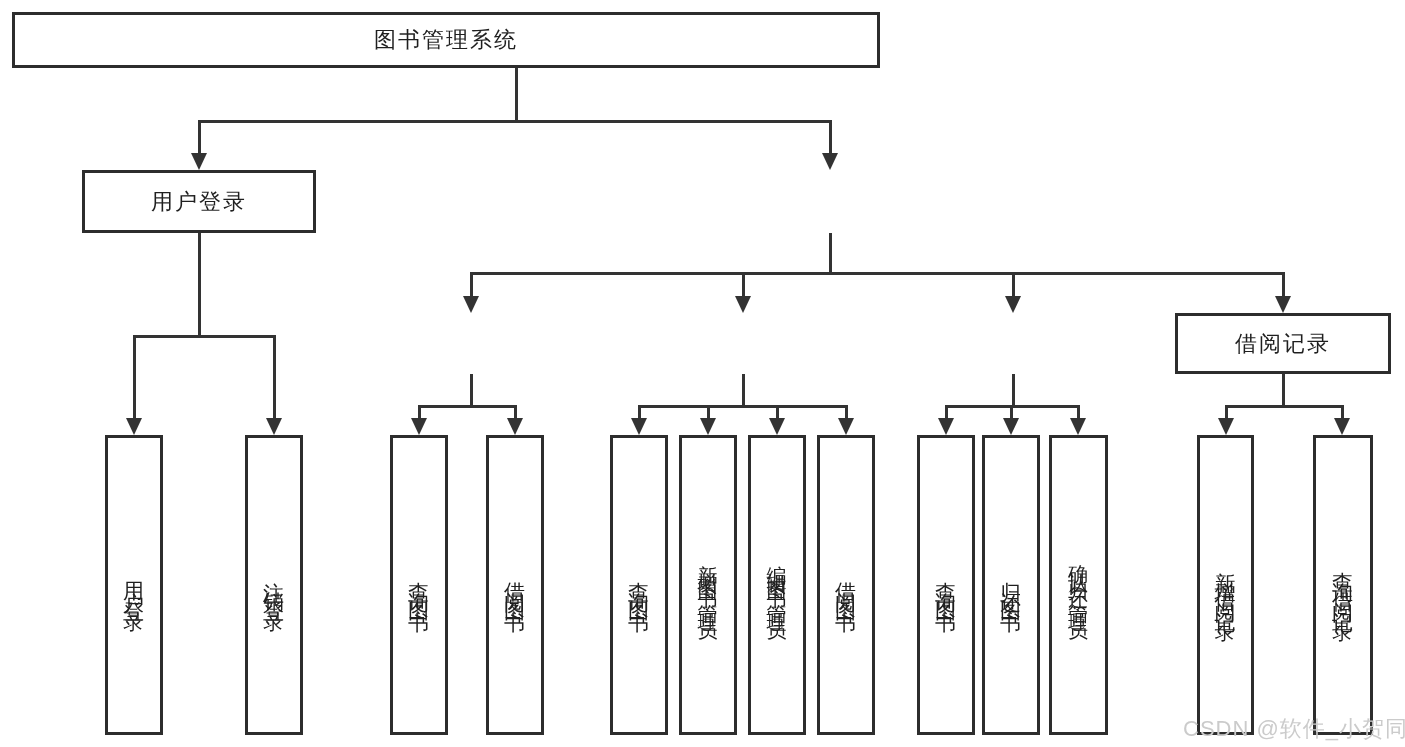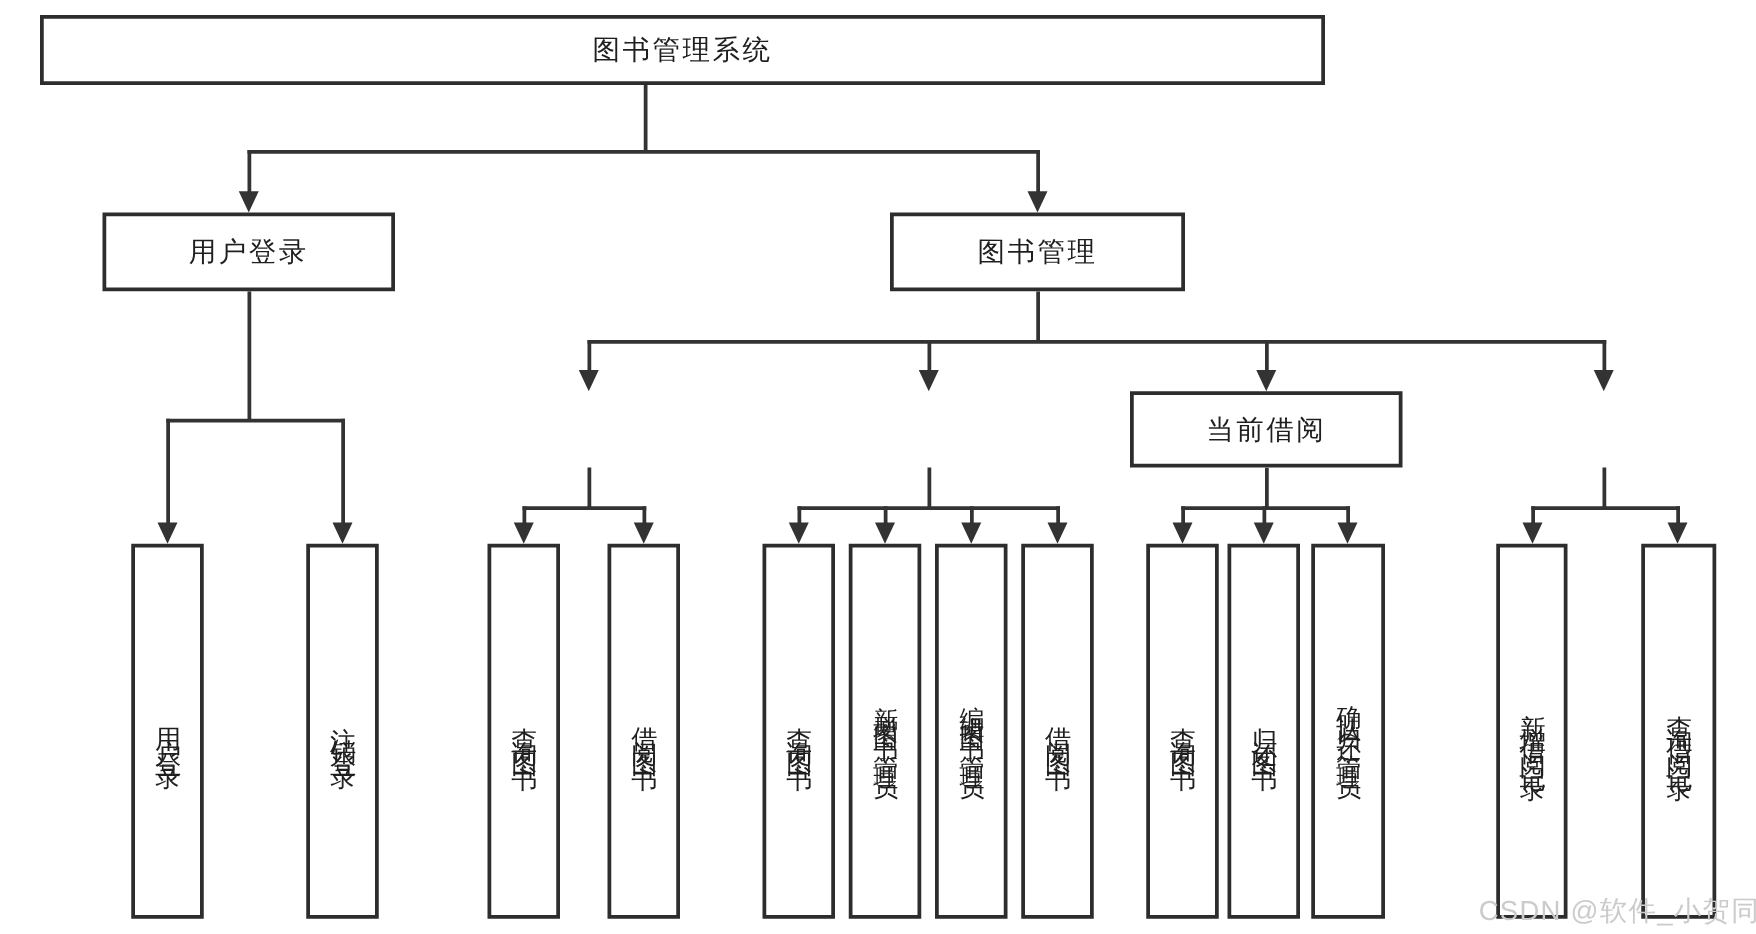--- a/index.html
+++ b/index.html
@@ -30,21 +30,21 @@
   }
   .vbox span {
     writing-mode: vertical-rl;
     text-orientation: upright;
     font-size: 21px;
     letter-spacing: 10px;
     color: #1f1f1f;
     line-height: 1;
   }
   
-  #bx-root   { left: 12px;   top: 12px;  width: 1028px; height: 56px; margin-left: 20px; }
+  #bx-root   { left: 12px;   top: 12px;  width: 868px; height: 56px; }
   #bx-login  { left: 82px;   top: 170px; width: 234px;  height: 63px; }
   #bx-mgmt   { left: 712px;  top: 170px; width: 236px;  height: 63px; }
   #bx-newrec { left: 362px;  top: 313px; width: 219px;  height: 61px; }
   #bx-borrow { left: 634px;  top: 313px; width: 218px;  height: 61px; }
   #bx-cur    { left: 904px;  top: 313px; width: 218px;  height: 61px; }
   #bx-rec    { left: 1175px; top: 313px; width: 216px;  height: 61px; }
   #bx-a1 { left: 105px;  top: 435px; width: 58px; height: 300px; }
   #bx-a2 { left: 245px;  top: 435px; width: 58px; height: 300px; }
   #bx-b1 { left: 390px;  top: 435px; width: 58px; height: 300px; }
   #bx-b2 { left: 486px;  top: 435px; width: 58px; height: 300px; }
@@ -139,26 +139,23 @@
       <div class="ahead" style="left: 1334px; top: 418px; border-top-color: rgb(51, 51, 51);"></div>
     </div>
 
   <div class="box hbox" id="bx-root">
     <span>图书管理系统</span>
   </div>
 
   <div class="box hbox" id="bx-login">
     <span>用户登录</span>
   </div>
-  <div class="box hbox" id="bx-mgmt">
-    <span>图书管理</span>
-  </div>
-
-  <div class="box hbox" id="bx-cur">
-    <span>当前借阅</span>
+
+  <div class="box hbox" id="bx-rec">
+    <span>借阅记录</span>
   </div>
 
   <div class="box vbox" id="bx-a1">
     <span>用户登录</span>
   </div>
   <div class="box vbox" id="bx-a2">
     <span>注销登录</span>
   </div>
 
   <div class="box vbox" id="bx-b1">

